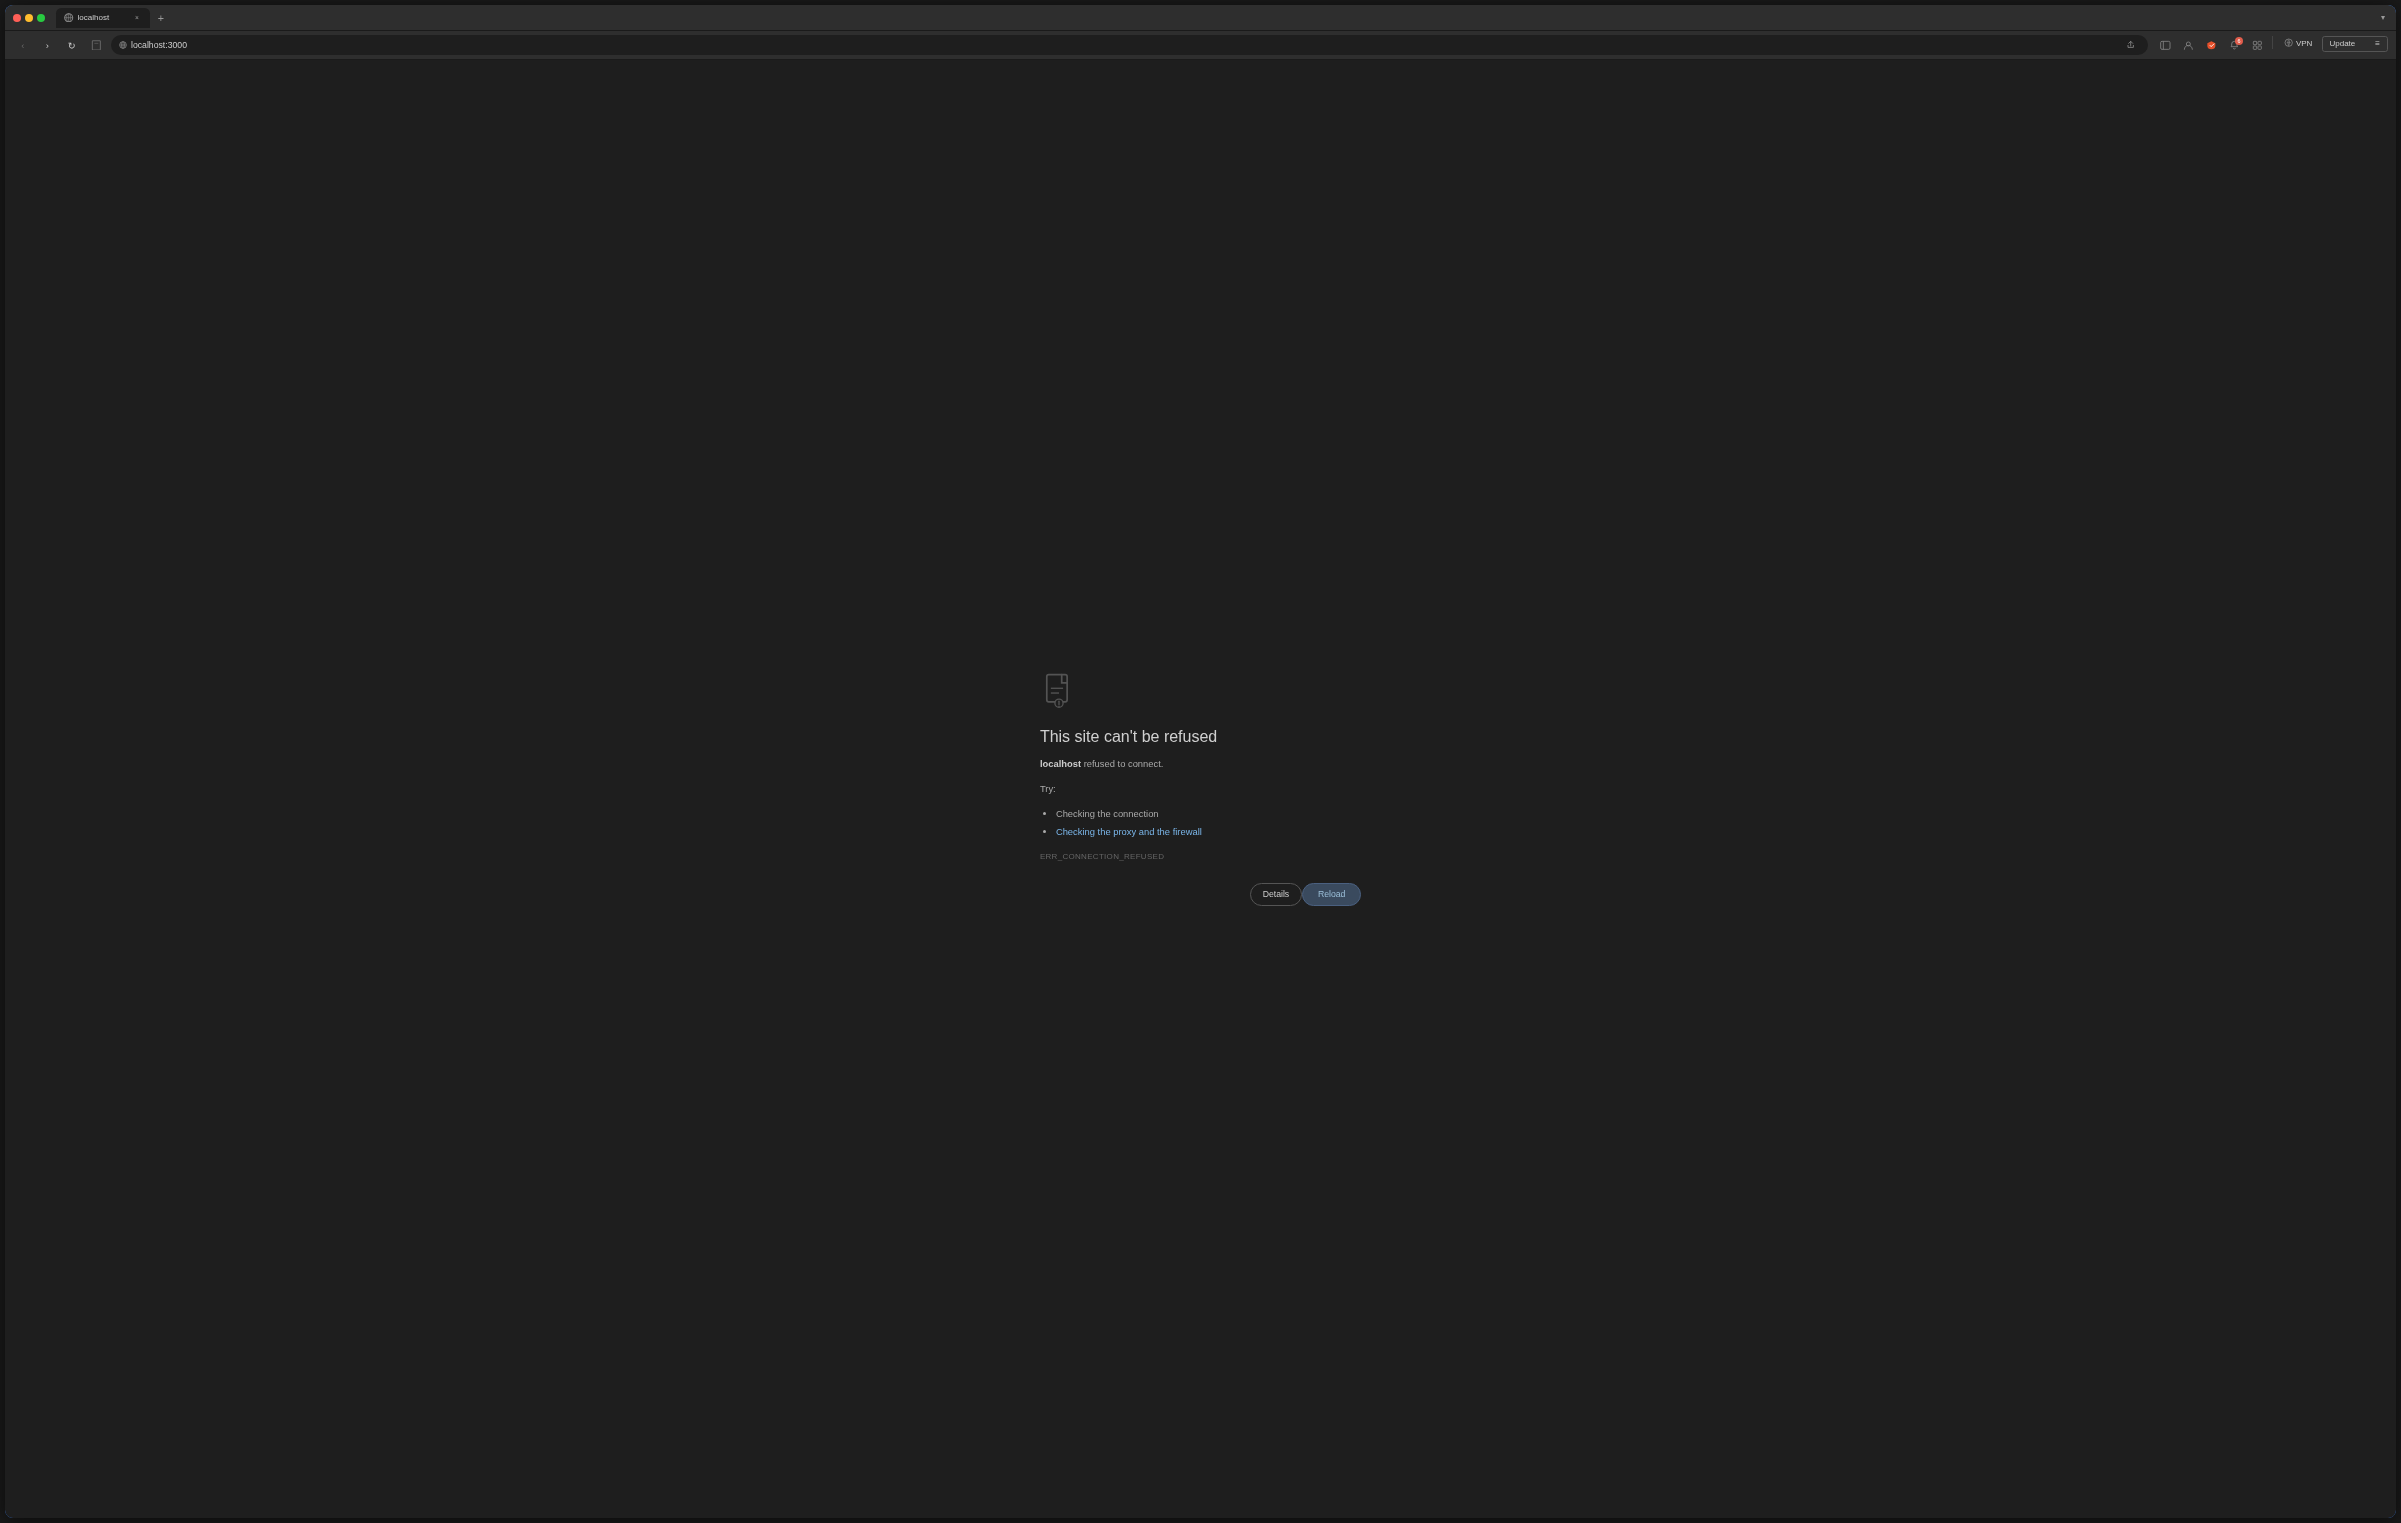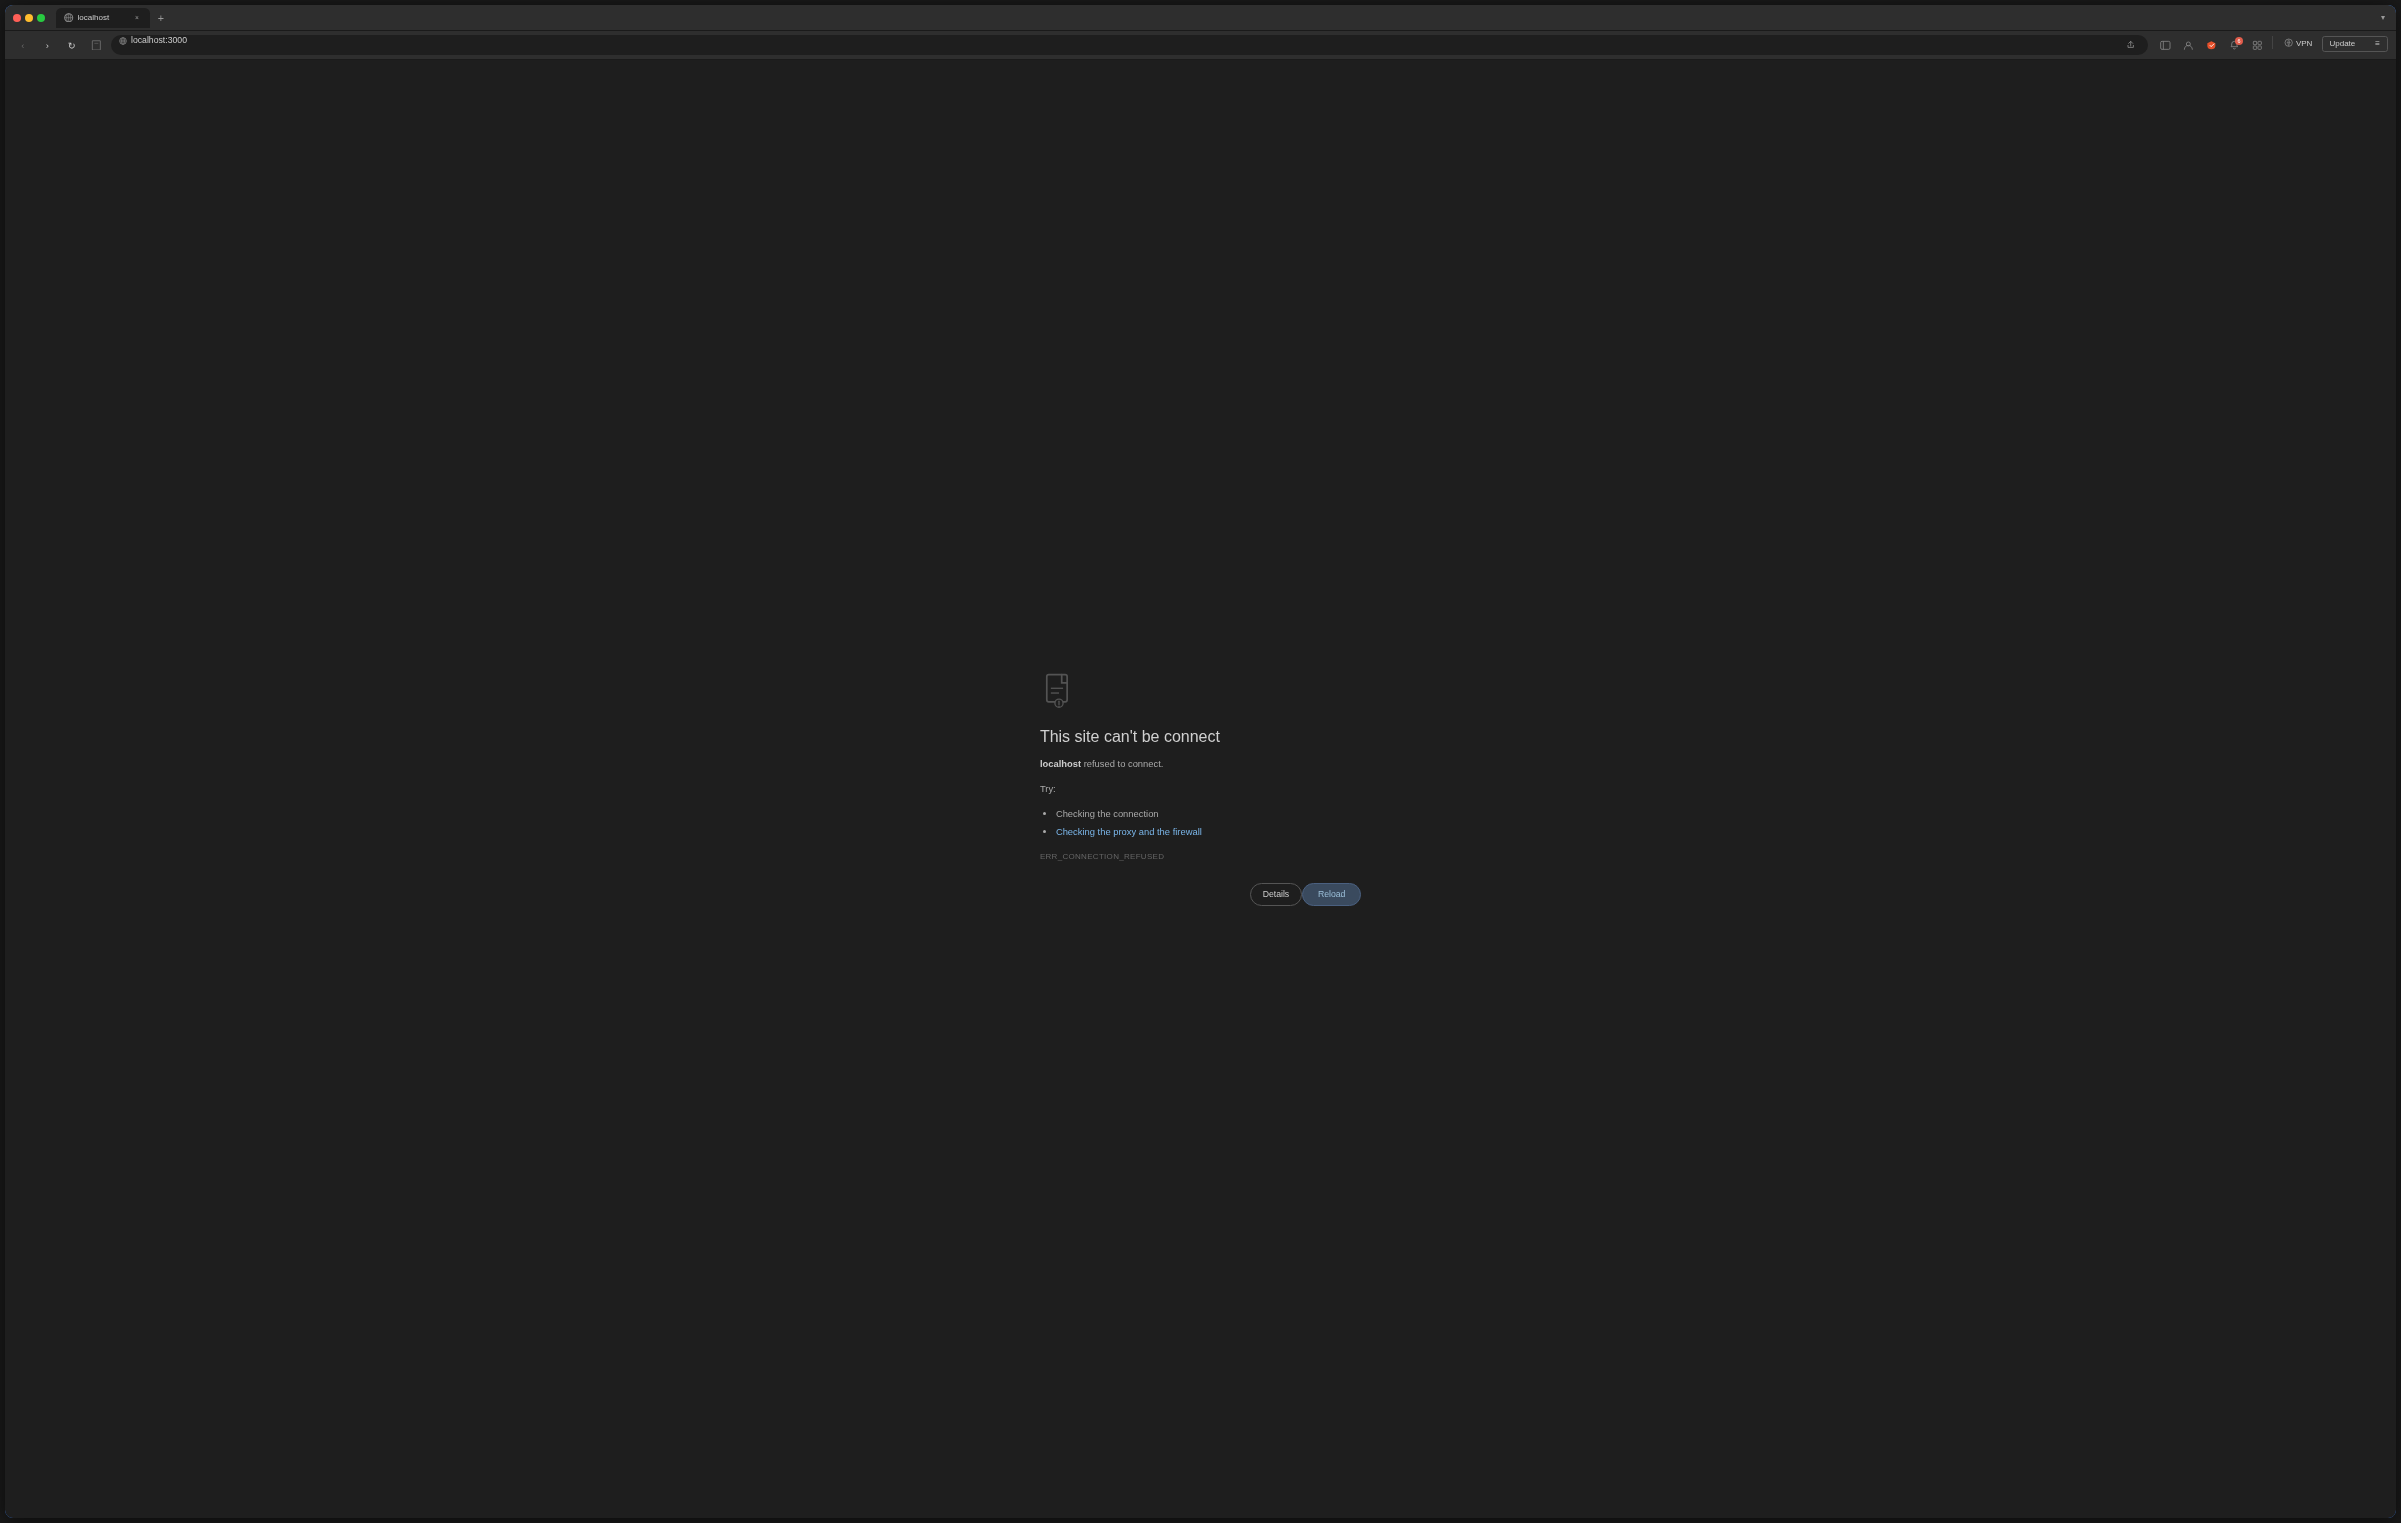--- a/index.html
+++ b/index.html
@@ -161,20 +161,21 @@
       color: #666;
       cursor: pointer;
     }
 
     .address-bar {
       flex: 1;
       background: #1e1e1e;
       border-radius: 13.4px;
       height: 20px;
       display: flex;
+      align-items: center;
       padding: 0 8px;
       gap: 4px;
     }
 
     .address-text {
       font-size: 8.7px;
       color: #ccc;
       flex: 1;
     }
 
@@ -475,21 +476,21 @@
           <rect x="10" y="4" width="30" height="40" rx="3" stroke="#888" stroke-width="2.5"></rect>
           <path d="M32 4v12h8" stroke="#888" stroke-width="2.5" stroke-linecap="round"></path>
           <line x1="16" y1="24" x2="34" y2="24" stroke="#888" stroke-width="2"></line>
           <line x1="16" y1="31" x2="28" y2="31" stroke="#888" stroke-width="2"></line>
           <circle cx="28" cy="46" r="6" fill="#1e1e1e" stroke="#888" stroke-width="2"></circle>
           <line x1="28" y1="43" x2="28" y2="48" stroke="#888" stroke-width="2" stroke-linecap="round"></line>
           <circle cx="28" cy="50.5" r="1" fill="#888"></circle>
         </svg>
       </div>
 
-      <h1 class="error-title">This site can't be connect</h1>
+      <h1 class="error-title">This site can't be refused</h1>
 
       <p class="error-subtitle">
         <strong>localhost</strong><span> refused to connect.</span>
       </p>
 
       <p class="error-try">Try:</p>
 
       <ul class="error-list">
         <li>
           <span>Checking the connection</span>

